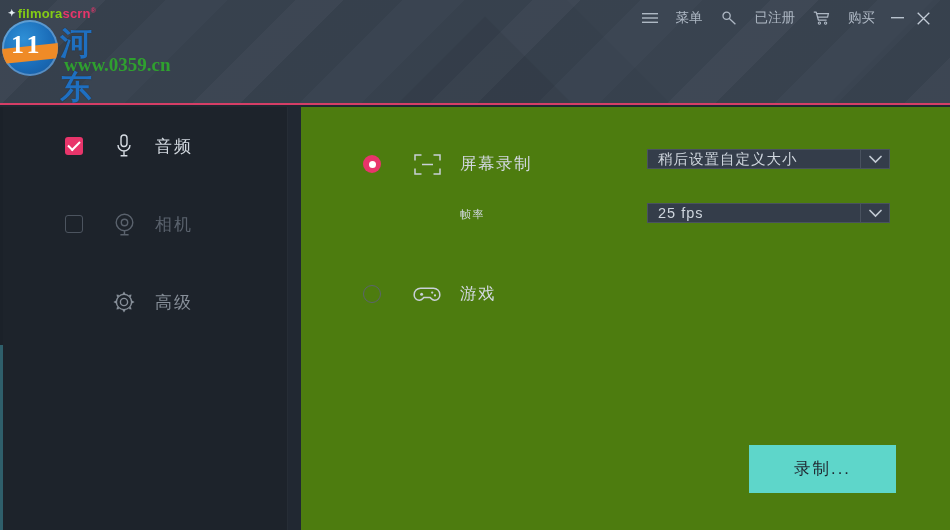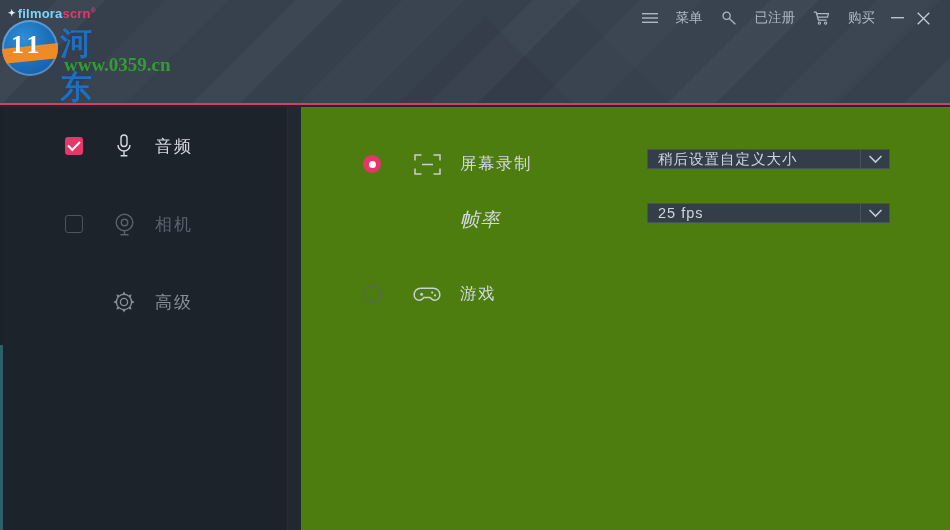--- a/index.html
+++ b/index.html
@@ -41,21 +41,21 @@
   .w1 { left:380px; top:60px; }
   .w2 { left:620px; top:-130px; width:260px; height:260px; background:rgba(255,255,255,0.012); }
 
   
   .logo {
     position:absolute; left:8px; top:6px;
     font-size:13px; font-weight:bold; letter-spacing:.2px;
     z-index:6; white-space:nowrap;
   }
   .logo .star { color:#e8f0f6; font-size:9px; vertical-align:2px; margin-right:2px; }
-  .logo .lg-f { color:#7dd3fc; }
+  .logo .lg-f { color:#84cc16; }
   .logo .lg-s { color:#e8356b; }
   .logo .lg-tm { color:#e8356b; font-size:7px; vertical-align:5px; }
 
   
   .page-title {
     position:absolute; left:66px; top:52px; z-index:4;
     font-size:27px; color:#e2e7ec; letter-spacing:3px; font-weight:normal;
   }
 
   
@@ -173,21 +173,21 @@
     width:28px; height:24px; display:flex; align-items:center; justify-content:center;
     color:#c9d0d8;
   }
   .opt-label {
     position:absolute; left:159px; top:50%; margin-top:-11px;
     font-size:16.5px; color:#d2d8e0; letter-spacing:1.5px;
   }
   .sub-row { position:relative; height:54px; }
   .sub-label {
     position:absolute; left:159px; top:50%; margin-top:-11px;
-    font-size:19px; color:#d2d8e0; letter-spacing:1.5px;font-style:italic;
+    font-size:11px; color:#d2d8e0; letter-spacing:1.5px;
   }
 
   
   .dd {
     position:absolute; left:346px; top:50%; margin-top:-15px;
     width:243px; height:20px; display:flex; cursor:pointer;
   }
   .dd-field {
     flex:1; background:#343d4a; border:1px solid #49525f;
     display:flex; align-items:center; padding:0 10px;
@@ -367,15 +367,18 @@
                      a4 4 0 0 1 -3 -1.4 l-1.2 -1.4 h-6.4 l-1.2 1.4 a4 4 0 0 1 -3 1.4 h-0.4
                      a5 5 0 0 1 -5 -5 v-0.6 a6.4 6.4 0 0 1 6.4 -6.4 z" fill="none" stroke="currentColor" stroke-width="1.5"></path>
             <circle cx="8.6" cy="9.2" r="1.5" fill="currentColor"></circle>
             <circle cx="19.2" cy="7.6" r="1.15" fill="currentColor"></circle>
             <circle cx="22" cy="10.4" r="1.15" fill="currentColor"></circle>
           </svg>
         </span>
         <span class="opt-label">游戏</span>
       </div>
 
+      <div class="record-btn">
+        <span>录制...</span>
+      </div>
     </div>
   </div>
 </div>
 
 </body></html>

